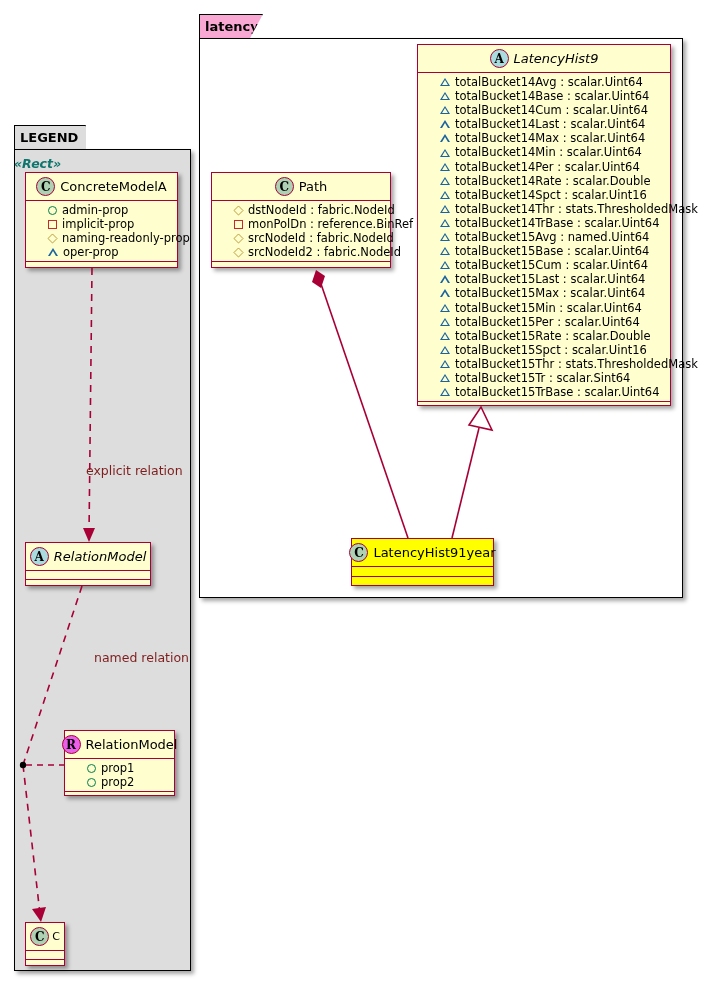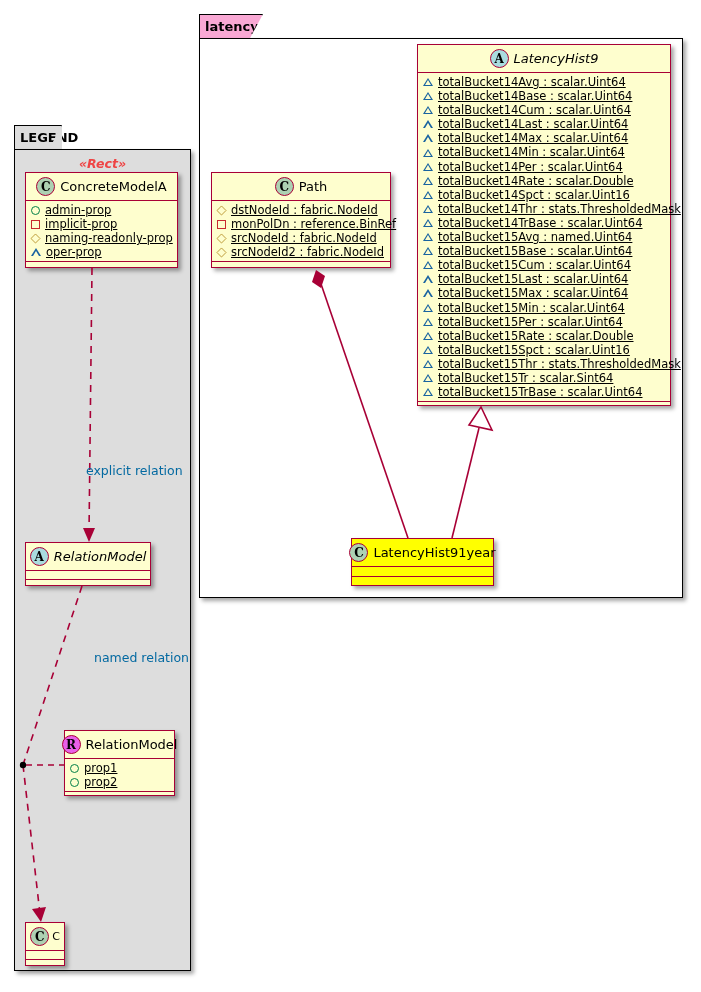--- a/index.html
+++ b/index.html
@@ -40,22 +40,21 @@
     box-sizing:border-box;width:100%;
     border-bottom:1.5px solid #A80036;
     display:flex;align-items:center;justify-content:center;
     padding:4px 6px;gap:5px;
   }
   .cls-name{font-size:13px;white-space:nowrap;}
   .cls-name.ital{font-style:italic;}
   .cls-attrs{
     box-sizing:border-box;width:100%;
     border-bottom:1.5px solid #A80036;
-    padding:2px 4px 2px 5px;
-    text-decoration:underline;
+    padding:2px 4px 2px 22px;
   }
   .cls-foot{box-sizing:border-box;width:100%;height:9px;}
   .attr{
     display:flex;align-items:center;gap:5px;
     font-size:11.5px;line-height:14.1px;white-space:nowrap;
   }
   .attr .txt{color:#000;}
 
   
   .circ{
@@ -82,32 +81,32 @@
     width:0;height:0;border-left:5px solid transparent;border-right:5px solid transparent;
     border-bottom:8.5px solid #1963A0;
   }
   .mk.triangle::after{
     content:"";position:absolute;left:-3.3px;top:2.2px;
     width:0;height:0;border-left:3.3px solid transparent;border-right:3.3px solid transparent;
     border-bottom:5.6px solid #FEFECE;
   }
 
   .stereo{
-    position:absolute;font-size:12.5px;font-style:italic;font-weight:bold;color:#ef4444;
-    width:100%;text-align:center;
+    position:absolute;font-size:12.5px;font-style:italic;font-weight:bold;color:#0f766e;
+    width:100%;
   }
   .edge-label{
-    position:absolute;font-size:12.5px;color:#0369a1;white-space:nowrap;
+    position:absolute;font-size:12.5px;color:#7f1d1d;white-space:nowrap;
   }
   svg.overlay{position:absolute;left:0;top:0;width:701px;height:992px;pointer-events:none;}
 </style>
 </head>
 <body>
 
-<div class="pkg-tab grey" style="left:14px;top:125px;width:48px;">
+<div class="pkg-tab grey" style="left:14px;top:125px;width:72px;">
   <span>LEGEND</span>
 </div>
 <div class="pkg-body grey" style="left:14px;top:149px;width:177px;height:822px;"></div>
 
 <div class="stereo" style="left:14px;top:156px;width:177px;">«Rect»</div>
 
 <div class="cls" style="left:25px;top:172px;width:153px;height:96px;">
   <div class="cls-head">
     <span class="circ c">C</span>
     <span class="cls-name">ConcreteModelA</span>

